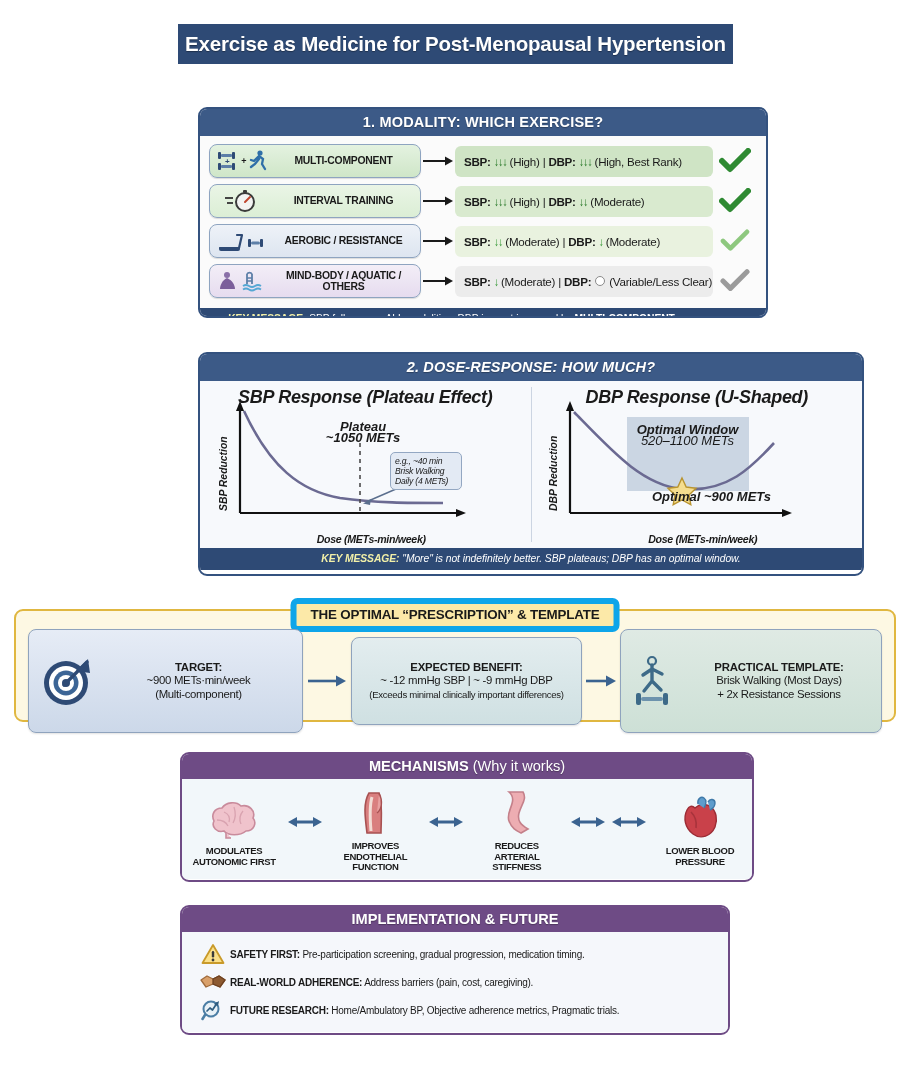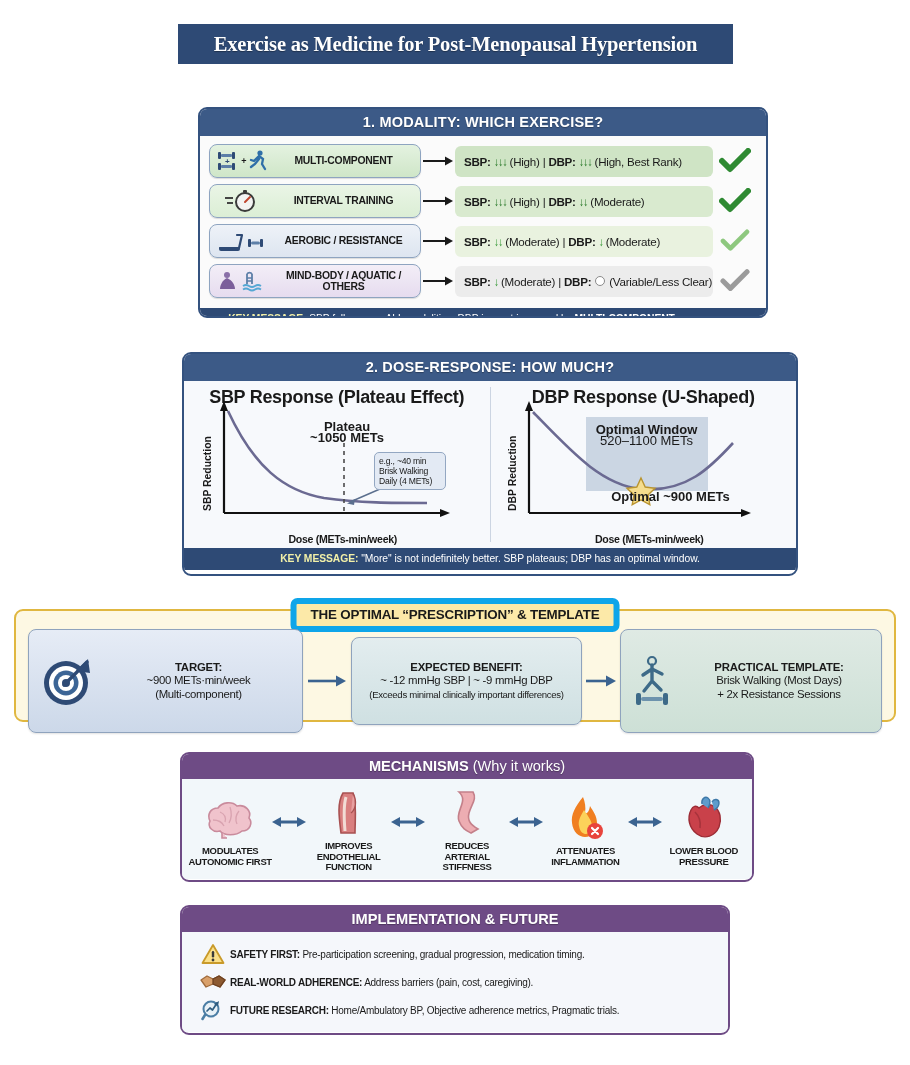--- a/index.html
+++ b/index.html
@@ -14,21 +14,20 @@
 
   
   .main-title {
     position: absolute; left: 178px; top: 24px; width: 555px; height: 40px;
     background: #2e4a75;
     color: #ffffff;
     font-size: 20.5px; font-weight: bold;
     display: flex; align-items: center; justify-content: center;
     letter-spacing: -0.2px;
     text-shadow: 0 1px 1px rgba(0,0,0,.35);
-    font-family: Liberation Serif, serif;
   }
 
   
   .panel {
     position: absolute;
     border: 2px solid #34527f;
     border-radius: 9px;
     background: #ffffff;
     overflow: hidden;
   }
@@ -89,21 +88,21 @@
   .dn-mid  { color: #3b9b3b; }
   .circ {
     display: inline-block; width: 10px; height: 10px; border-radius: 50%;
     border: 1.5px solid #8a8a8a; background: #fff; vertical-align: -1px;
     margin: 0 1px;
   }
   .mod-check { width: 44px; flex: none; display: flex; align-items: center;
                justify-content: center; }
 
   
-  #sec-dose { left: 182px; top: 352px; width: 616px; height: 224px; }
+  #sec-dose { left: 198px; top: 352px; width: 666px; height: 224px; font-style: italic; }
   .charts { display: flex; background: #f7f9fc; height: 167px; }
   .chart-col { flex: 1; position: relative; }
   .chart-title {
     position: absolute; top: 6px; left: 0; right: 0; text-align: center;
     font-size: 18px; font-weight: bold; letter-spacing: -0.3px;
   }
   .divider { width: 1px; background: #ccd5e2; margin: 6px 0; }
   .ylab {
     position: absolute; font-size: 10.4px; font-weight: bold;
     transform: rotate(-90deg); transform-origin: left top; white-space: nowrap;
@@ -532,35 +531,20 @@
       </div>
 
       <div class="mech-arrow">
         <svg width="34" height="14" viewBox="0 0 34 14">
           <line x1="7" y1="7" x2="27" y2="7" stroke="#3b6390" stroke-width="3"></line>
           <polygon points="0,7 9,2 9,12" fill="#3b6390"></polygon>
           <polygon points="34,7 25,2 25,12" fill="#3b6390"></polygon>
         </svg>
       </div>
 
-      <div class="mech-item">
-        <div class="mech-ic">
-          <svg width="44" height="48" viewBox="0 0 44 48">
-            <path d="M20 3 C12 13 8 20 9 29 C10 38 16 43 22 43 C29 43 34 37 34 29
-                     C34 22 30 17 27 12 C26 18 24 20 22 19 C23 13 22 8 20 3 Z" fill="#f07f21"></path>
-            <path d="M21 16 C17 23 15 27 16 32 C17 38 20 40 23 40 C27 40 29 36 29 32
-                     C29 27 25 22 21 16 Z" fill="#fcd25a"></path>
-            <circle cx="32" cy="37" r="8" fill="#e8443c"></circle>
-            <path d="M29 34 L35 40 M35 34 L29 40" stroke="#fff" stroke-width="2.2" stroke-linecap="round"></path>
-          </svg>
-        </div>
-        <div class="mech-lab">
-          <span>ATTENUATES</span><br><span>INFLAMMATION</span>
-        </div>
-      </div>
 
       <div class="mech-arrow">
         <svg width="34" height="14" viewBox="0 0 34 14">
           <line x1="7" y1="7" x2="27" y2="7" stroke="#3b6390" stroke-width="3"></line>
           <polygon points="0,7 9,2 9,12" fill="#3b6390"></polygon>
           <polygon points="34,7 25,2 25,12" fill="#3b6390"></polygon>
         </svg>
       </div>
 
       <div class="mech-item">

